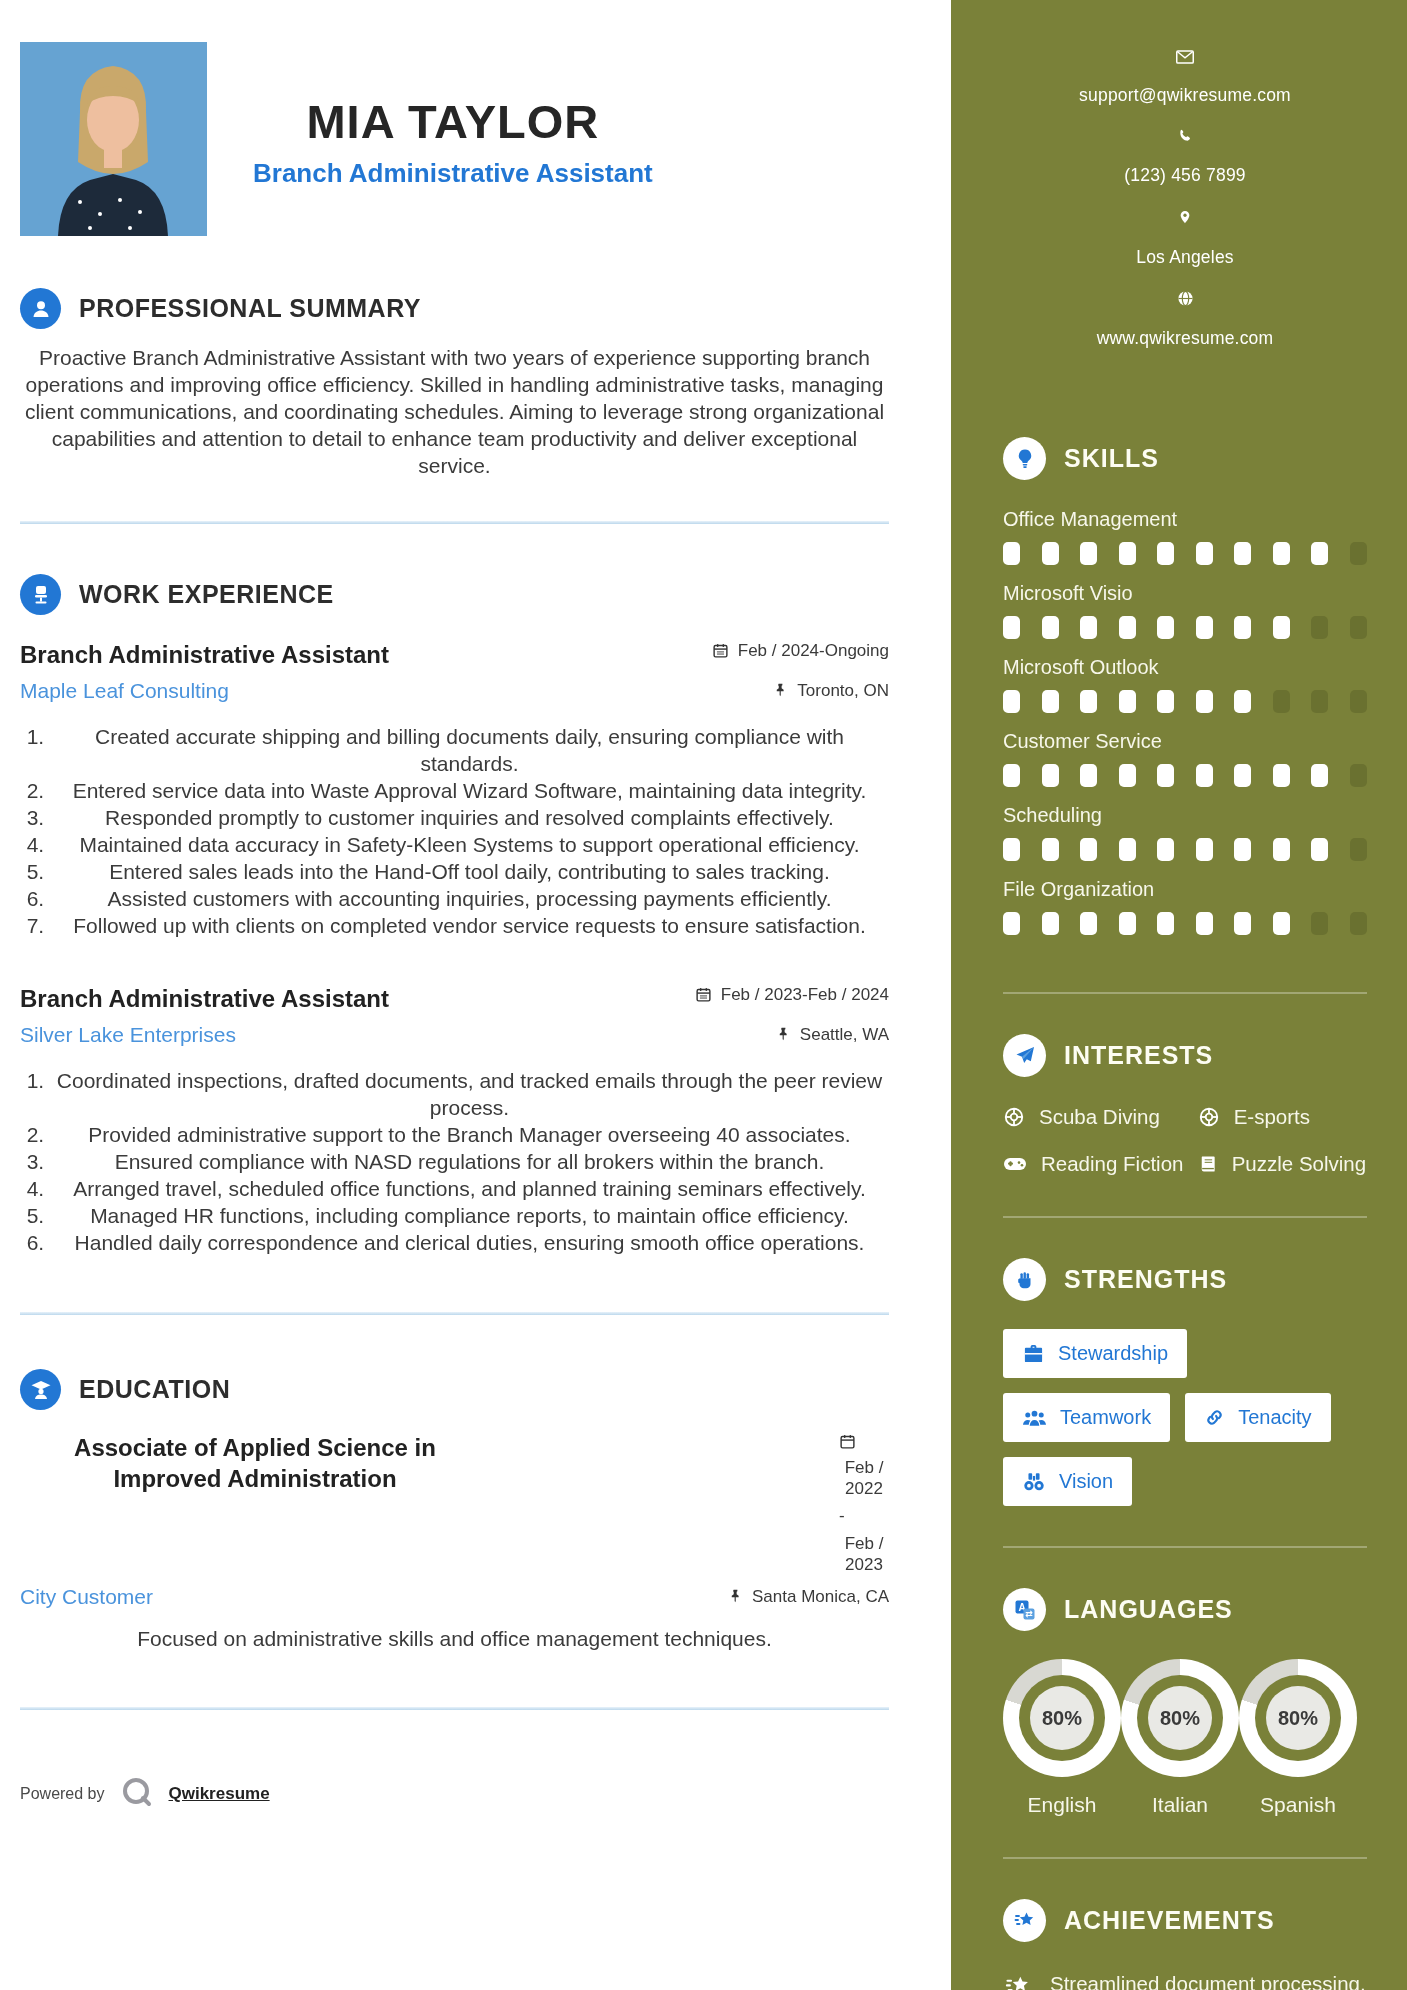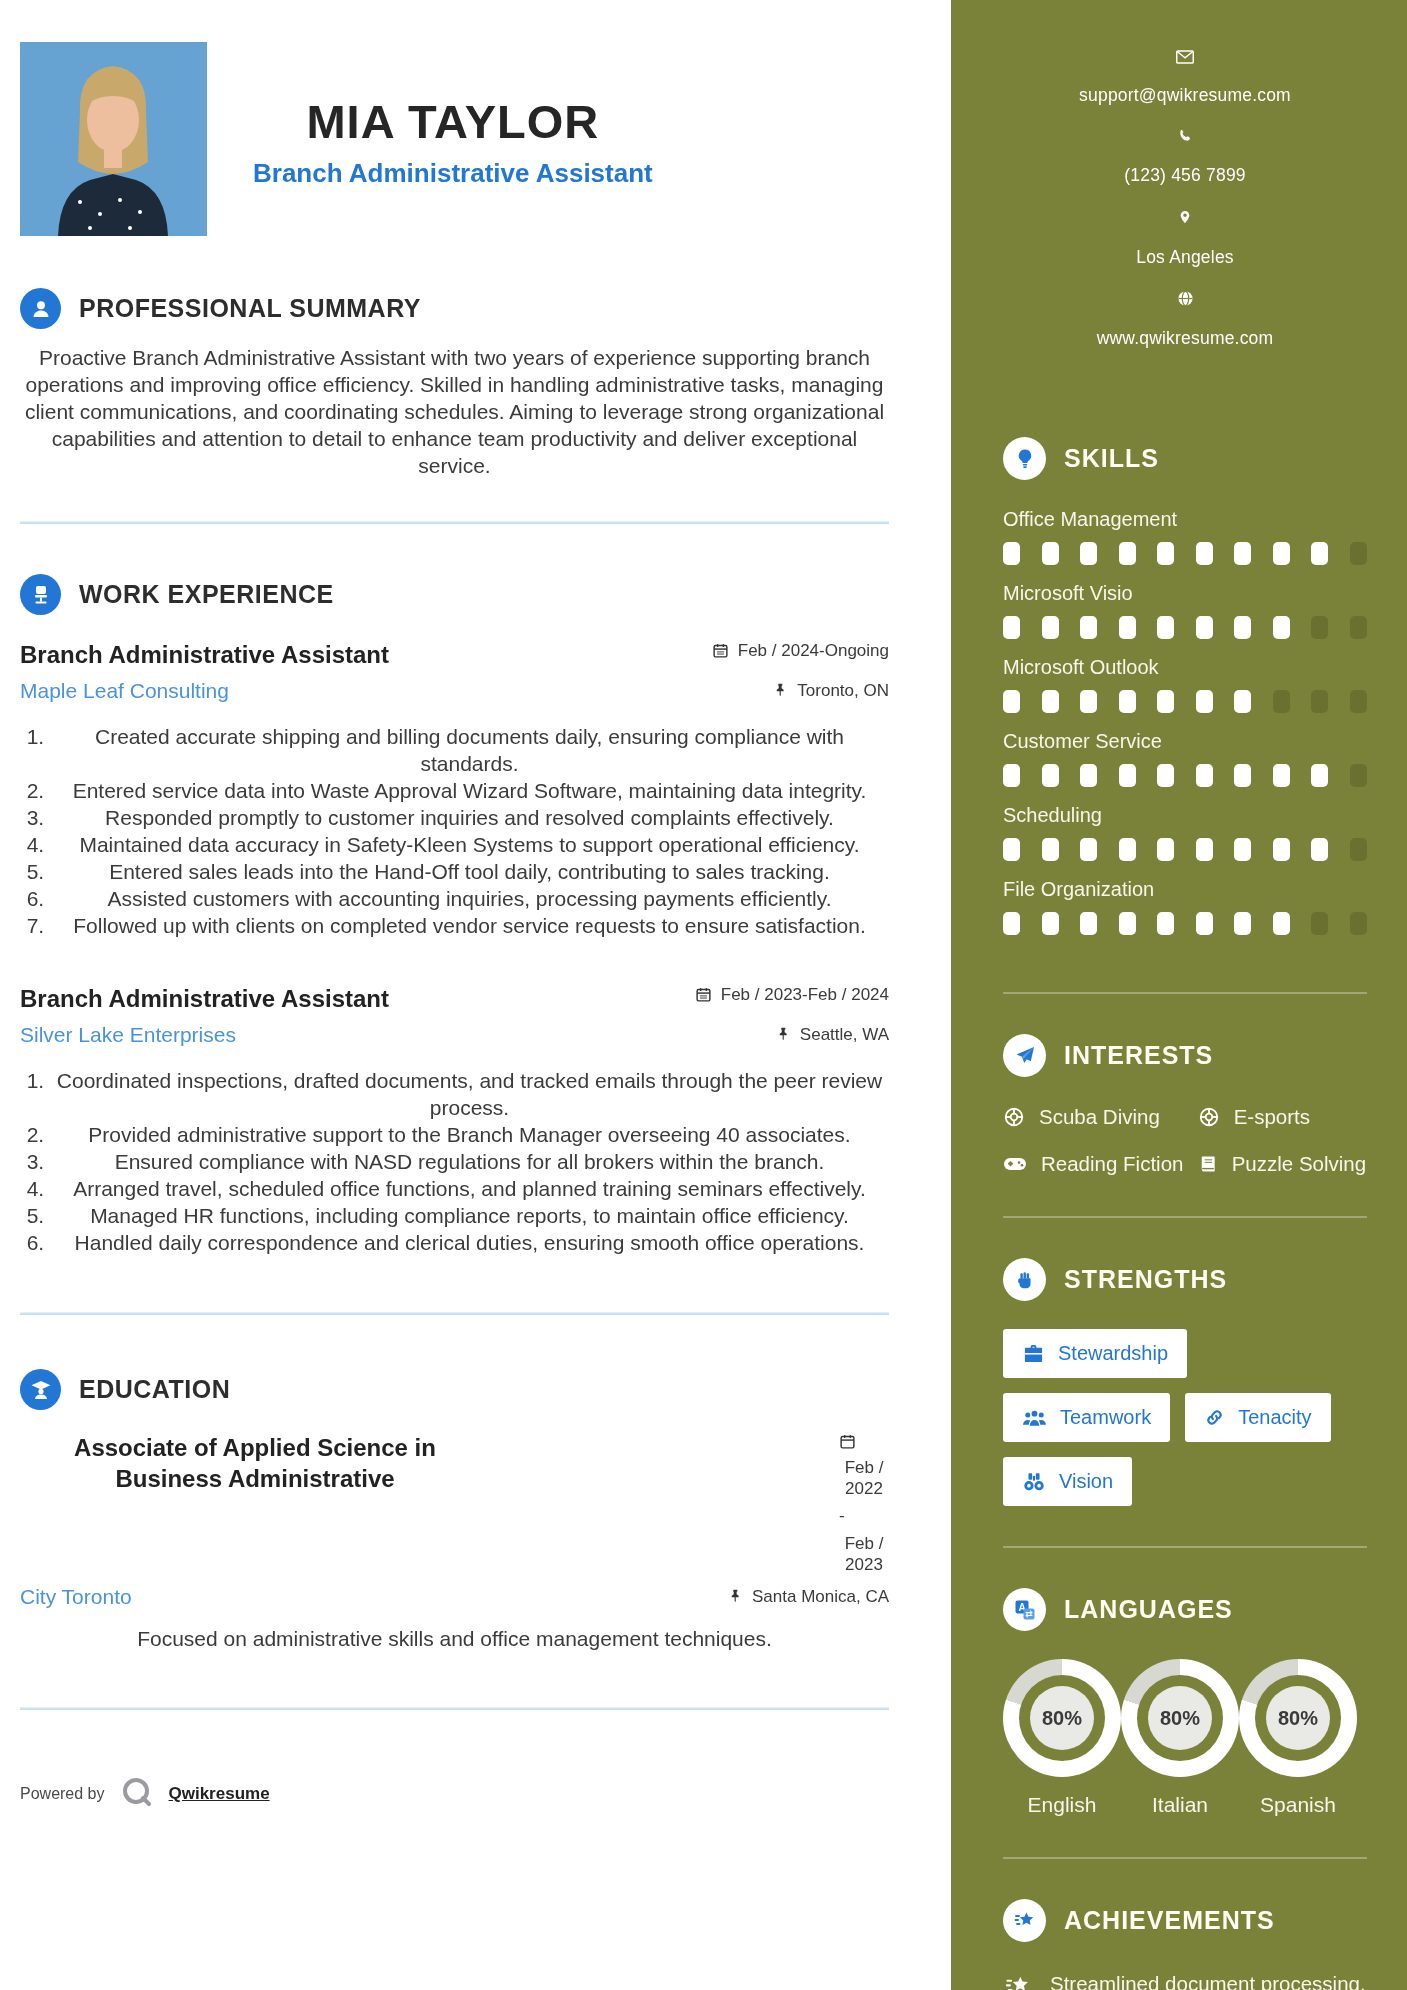--- a/index.html
+++ b/index.html
@@ -231,35 +231,35 @@
           <svg width="24" height="24" viewBox="0 0 24 24" fill="#ffffff">
               <path d="M12 3 2.5 7.2 12 11.4 21.5 7.2z"></path>
               <circle cx="12" cy="13.4" r="2.6"></circle>
               <path d="M6 21c.3-3.2 3-4.6 6-4.6s5.7 1.4 6 4.6z"></path>
             </svg>
         </span>
         <span class="sec-title">EDUCATION</span>
       </div>
 
       <div class="row-between" style="margin-top:22px">
-        <div class="degree">Associate of Applied Science in Business Administrative</div>
+        <div class="degree">Associate of Applied Science in Improved Administration</div>
         <div class="meta edu-date">
           <svg width="17" height="17" viewBox="0 0 24 24">
               <rect x="3" y="5" width="18" height="16" rx="2" fill="none" stroke="#333" stroke-width="2"></rect>
               <line x1="3" y1="10" x2="21" y2="10" stroke="#333" stroke-width="2"></line>
               <line x1="8" y1="3" x2="8" y2="7" stroke="#333" stroke-width="2"></line>
               <line x1="16" y1="3" x2="16" y2="7" stroke="#333" stroke-width="2"></line>
             </svg>
           <span class="dcol">Feb / 2022</span>
           <span>-</span>
           <span class="dcol">Feb / 2023</span>
         </div>
       </div>
       <div class="company-row">
-        <a class="company">City Toronto</a>
+        <a class="company">City Customer</a>
         <div class="meta">
           <svg width="15" height="16" viewBox="0 0 24 24" fill="#333">
               <path d="M9 2h6v2.2l-1.2 1V9l3.2 2.4V14h-4.6v6l-.9 2-.9-2v-6H6v-2.6L9.2 9V5.2L8 4.2z"></path>
             </svg>
           <span>Santa Monica, CA</span>
         </div>
       </div>
       <div class="edu-desc">Focused on administrative skills and office management techniques.</div>
     </div>
 

